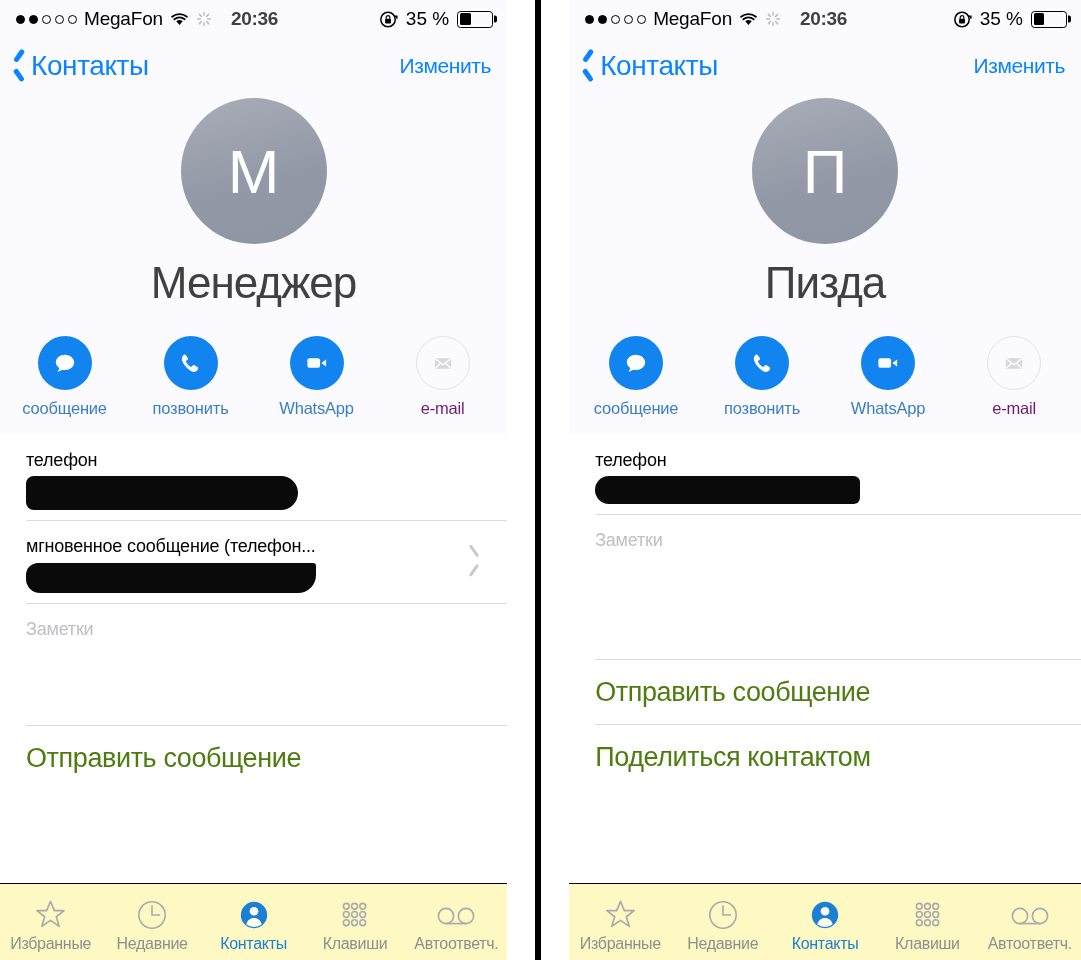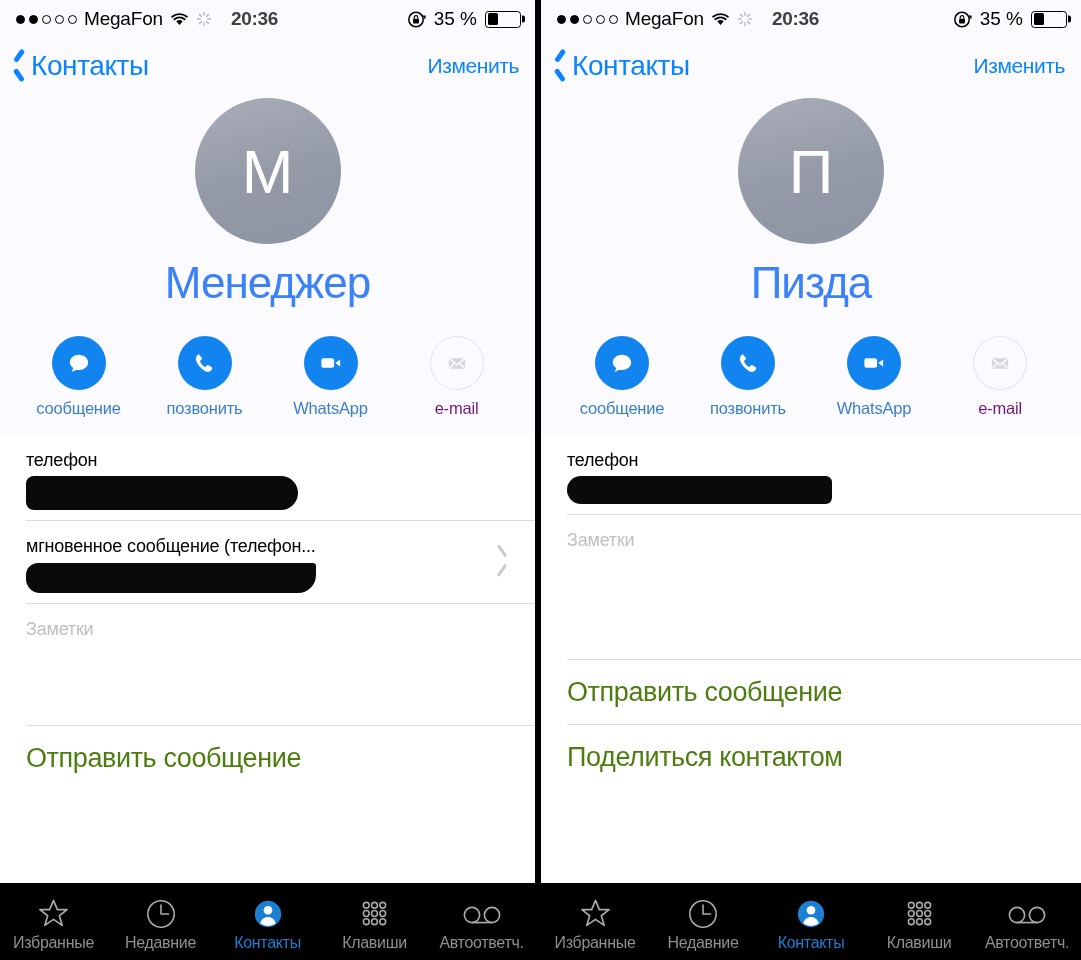--- a/index.html
+++ b/index.html
@@ -2,21 +2,21 @@
 <html><head>
 <meta charset="utf-8">
 <style>
   * { margin:0; padding:0; box-sizing:border-box; }
   html, body {
     width:1081px; height:960px;
     background:#ffffff;
     font-family:"Liberation Sans", sans-serif;
     overflow:hidden;
   }
-  .stage { position:relative; width:1081px; height:761px; display:flex; }
+  .stage { position:relative; width:1081px; height:761px; display:flex;gap:28px; }
 
   .panel { position:relative; width:535px; height:960px; background:#ffffff; overflow:hidden; }
   .panel.right { width:540px; }
   .divider-bar { width:6px; height:960px; background:#000000; flex:0 0 6px; }
 
   
   .statusbar {
     height:38px; background:#fafaff;
     display:flex; align-items:center;
     padding:0 16px;
@@ -62,21 +62,21 @@
   
   .header { background:#fafaff; padding-top:4px; }
   .avatar-wrap { display:flex; justify-content:center; }
   .avatar {
     width:146px; height:146px; border-radius:50%;
     background:linear-gradient(165deg,#a9adb8 0%, #9399a6 55%, #8e95a3 100%);
     display:flex; align-items:center; justify-content:center;
   }
   .avatar-initial { color:#fff; font-size:62px; font-weight:300; letter-spacing:0px; }
   .contact-name {
-    text-align:center; font-size:44px; color:#3b82f6; font-weight:400;
+    text-align:center; font-size:44px; color:#404040; font-weight:400;
     letter-spacing:-1px; margin-top:16px; line-height:1.05;
   }
 
   
   .actions { display:flex; justify-content:center; gap:44px; padding:30px 0 16px; background:#fafaff; }
   .action { width:82px; display:flex; flex-direction:column; align-items:center; cursor:pointer; }
   .action-circle {
     width:54px; height:54px; border-radius:50%; background:#1184f0;
     display:flex; align-items:center; justify-content:center;
   }
@@ -110,22 +110,22 @@
   .notes-row:before { content:""; position:absolute; top:0; left:26px; right:0; height:1px; background:#dcdcdf; }
   .notes-spacer { height:74px; }
 
   .link-row { position:relative; padding:18px 22px 16px 26px; cursor:pointer; }
   .link-row:before { content:""; position:absolute; top:0; left:26px; right:0; height:1px; background:#dcdcdf; }
   .link-text { font-size:27px; color:#4d7c0f; letter-spacing:-0.4px; }
 
   
   .tabbar {
     position:absolute; bottom:0; left:0; right:0; height:77px;
-    background:#000000; border-top:6px solid #000000;
-    display:flex; align-items:flex-start; padding-top:6px;
+    background:#fef9c3; border-top:1px solid #000000;
+    display:flex; align-items:flex-start; padding-top:12px;
   }
   .tab { flex:1; display:flex; flex-direction:column; align-items:center; cursor:pointer; }
   .tab-ico { height:37px; display:flex; align-items:center; justify-content:center; }
   .tab-label { font-size:16px; color:#8e8e93; margin-top:2px; letter-spacing:-0.3px; white-space:nowrap; }
   .tab.active .tab-label { color:#1b7fd4; font-weight:500; }
 </style>
 </head>
 <body>
 
 <div class="stage">

